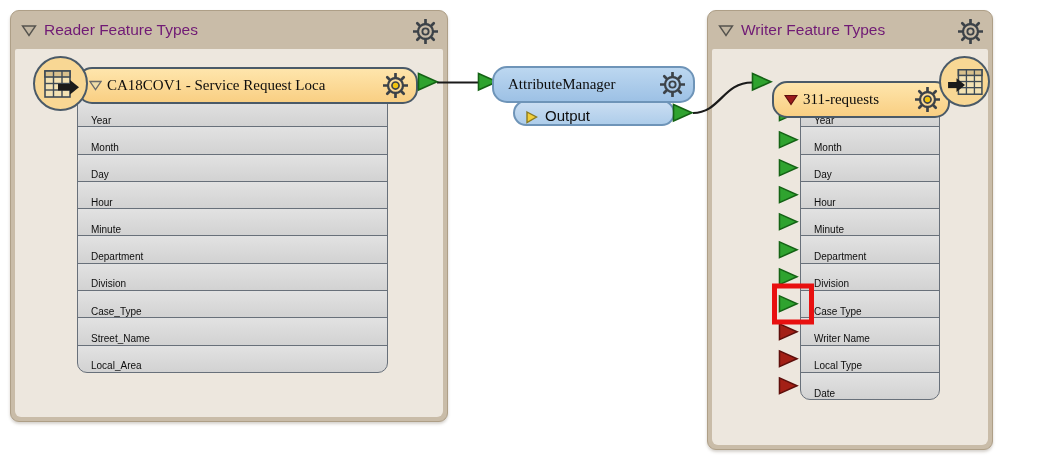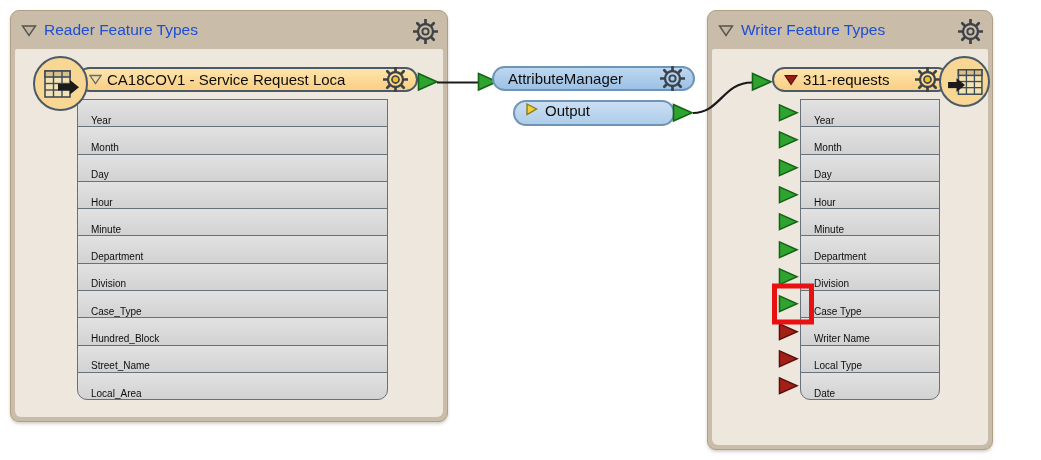--- a/index.html
+++ b/index.html
@@ -4,35 +4,35 @@
 <style>
   html,body{margin:0;padding:0;background:#ffffff;}
   body{font-family:"Liberation Sans", sans-serif; color:#141414;}
   #canvas{position:relative;width:1041px;height:460px;background:#ffffff;overflow:hidden;}
 
   
   .panel{position:absolute;background:#C9BCA8;border:1px solid #AE9F87;border-radius:9px;
          box-shadow:0 2px 3px rgba(90,75,55,.25);}
   .panel-header{position:absolute;top:0;left:0;right:0;height:38px;display:flex;align-items:center;
                 padding:0 10px;gap:7px;}
-  .panel-title{font-size:15.5px;color:#1d4ed8;white-space:nowrap;}
+  .panel-title{font-size:15.5px;color:#701a75;white-space:nowrap;}
   .panel-body{position:absolute;left:4px;right:4px;top:38px;bottom:4px;background:#EDE7DE;
               border-radius:2px 2px 6px 6px;}
   .panel-gear{position:absolute;top:8px;width:25px;height:25px;}
 
   
-  .pill{position:absolute;height:25px;border:2px solid #4A5A68;border-radius:15px;
-        display:flex;align-items:center;gap:5px;padding:0 8px 0 10px;box-sizing:border-box;}
+  .pill{position:absolute;height:37px;border:2px solid #4A5A68;border-radius:15px;
+        display:flex;align-items:center;gap:5px;padding:0 8px 0 10px;box-sizing:border-box;font-family:Liberation Serif, serif;}
   .pill.wheat{background:linear-gradient(#FEE5AC,#F9CF83);}
   .pill.blue{background:linear-gradient(#BCD7F0,#9DC1E5);border-color:#6E94B8;}
   .pill-label{font-size:15px;white-space:nowrap;overflow:hidden;flex:1 1 auto;color:#0d0d0d;}
   .pill .gear{width:25px;height:25px;flex:0 0 auto;}
 
   .port-pill{position:absolute;height:26px;background:linear-gradient(#CBDEF2,#AECDEA);
-             border:2px solid #6E94B8;border-radius:13px;display:flex;align-items:flex-start;
+             border:2px solid #6E94B8;border-radius:13px;display:flex;align-items:flex-end;
              gap:7px;padding:0 10px;box-sizing:border-box;}
   .port-pill .pill-label{font-size:15px;}
 
   
   .circle-badge{position:absolute;border-radius:50%;background:#F8D794;border:2px solid #4A5A68;
                 display:flex;align-items:center;justify-content:center;box-sizing:border-box;}
 
   
   .attr-list{position:absolute;}
   .attr-row{position:relative;height:28.3px;margin-top:-1px;background:linear-gradient(#E2E2E2,#D2D2D2);
@@ -122,23 +122,20 @@
   </div>
 
   <div class="attr-row">
     <span class="attr-label">Division</span>
   </div>
 
   <div class="attr-row">
     <span class="attr-label">Case_Type</span>
   </div>
 
-  <div class="attr-row">
-    <span class="attr-label">Hundred_Block</span>
-  </div>
 
   <div class="attr-row">
     <span class="attr-label">Street_Name</span>
   </div>
 
   <div class="attr-row">
     <span class="attr-label">Local_Area</span>
   </div>
 </div>
 
@@ -302,21 +299,21 @@
     </svg>
 
     <span class="attr-label">Date</span>
   </div>
 </div>
 
   <svg class="node-port above" style="left:751px;top:72px;" viewBox="0 0 22 20">
     <use href="#arrow-right" fill="#2FA32F" stroke="#156315" stroke-width="1.6"></use>
   </svg>
 
-  <div class="pill wheat above" style="left:772px;top:67px;width:178px;">
+  <div class="pill wheat above" style="left:772px;top:81px;width:178px;">
     <svg width="14" height="12">
       <polygon points="1,1.5 13,1.5 7,10.5" fill="#9B1B1B" stroke="#5E0F0F" stroke-width="1.2"></polygon>
     </svg>
     <span class="pill-label">311-requests</span>
     <svg class="gear" viewBox="0 0 24 24">
       <use href="#gear-shape"></use>
       <circle cx="12" cy="12" r="3.4" fill="#F1C40F" stroke="#3C4248" stroke-width="1.6"></circle>
     </svg>
   </div>
 

